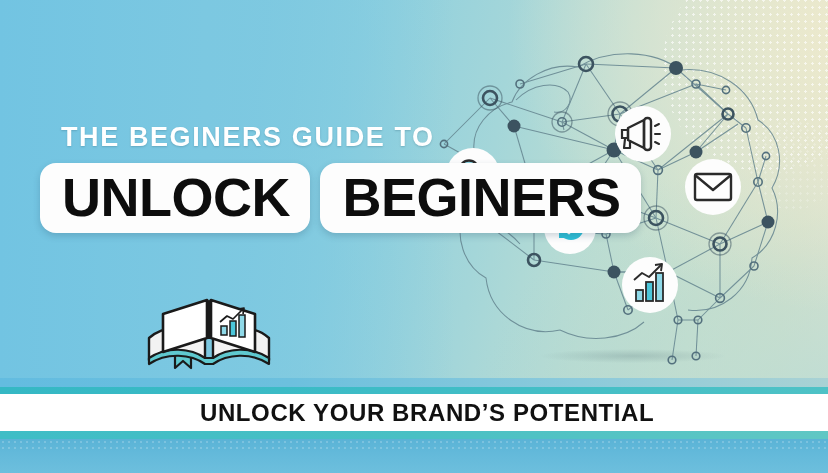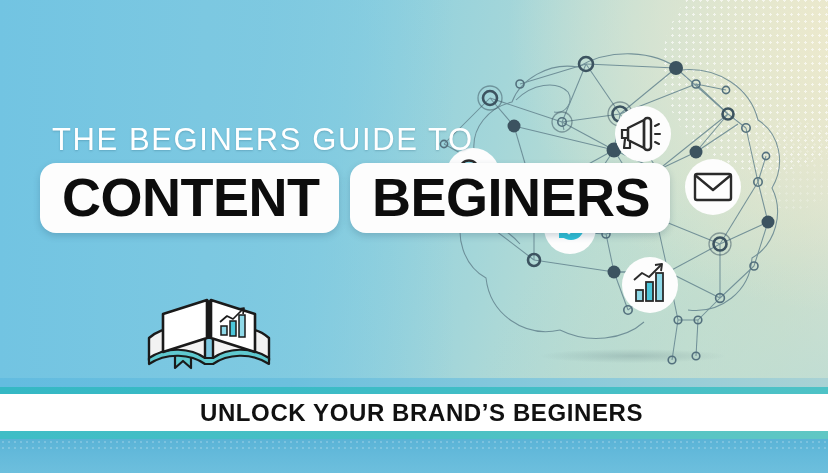--- a/index.html
+++ b/index.html
@@ -37,22 +37,22 @@
   .dot-circle-2 {
     position:absolute; right:-10px; top:120px;
     width:90px; height:90px; border-radius:50%;
     background-image:radial-gradient(rgba(255,255,255,0.5) 1px, transparent 1.1px);
     background-size:7px 7px;
     opacity:0.45;
   }
 
   
   .kicker {
-    position:absolute; left:52px; top:122px;
-    font-size:31px; font-weight:normal;
+    position:absolute; left:61px; top:122px;
+    font-size:27px; font-weight:bold;
     letter-spacing:1.6px;
     color:#ffffff;
     text-shadow:0 1px 2px rgba(40,90,110,0.28);
     white-space:nowrap;
   }
   .title-wrap { position:absolute; left:40px; top:163px; }
   .title-box {
     background:#fdfdfd;
     border-radius:16px;
     box-shadow:0 3px 7px rgba(30,70,95,0.22);
@@ -284,21 +284,21 @@
       <rect x="228" y="251" width="7" height="28" fill="#8fd9e8" stroke="#2b2b2b" stroke-width="1.8"></rect>
       <path d="M206 258 L214 251 L221 255 L233 243" fill="none" stroke="#2b2b2b" stroke-width="1.9" stroke-linejoin="round"></path>
       <path d="M227 243 L234 242 L233 249" fill="none" stroke="#2b2b2b" stroke-width="1.9" stroke-linejoin="round"></path>
     </g>
   </svg>
 
   <div class="kicker">THE BEGINERS GUIDE TO</div>
 
   <div class="title-wrap">
     <div class="title-box">
-      <span class="tx">CONTENT</span>
+      <span class="tx">UNLOCK</span>
     </div>
     <div class="title-box title-box-2">
       <span class="tx">BEGINERS</span>
     </div>
   </div>
 
   <svg class="book-icon" viewBox="0 0 132 96">
 
     <path d="M32 66 L32 92 L40 85 L48 92 L48 66 Z" fill="#5fc9cf" stroke="#1a1a1a" stroke-width="2.2" stroke-linejoin="round"></path>
 
@@ -315,18 +315,18 @@
     <rect x="78" y="50" width="6" height="9" fill="#8fd9e8" stroke="#1a1a1a" stroke-width="1.5"></rect>
     <rect x="87" y="45" width="6" height="15" fill="#4cc6da" stroke="#1a1a1a" stroke-width="1.5"></rect>
     <rect x="96" y="39" width="6" height="22" fill="#8fd9e8" stroke="#1a1a1a" stroke-width="1.5"></rect>
     <path d="M77 46 L84 40 L90 43 L100 33" fill="none" stroke="#1a1a1a" stroke-width="1.7" stroke-linejoin="round"></path>
     <path d="M95 33 L101 32 L100 38" fill="none" stroke="#1a1a1a" stroke-width="1.7" stroke-linejoin="round"></path>
   </svg>
 
   <div class="band-blue-top"></div>
   <div class="band-teal-1"></div>
   <div class="band-white"></div>
-  <div class="banner-text">UNLOCK YOUR BRAND’S BEGINERS</div>
+  <div class="banner-text">UNLOCK YOUR BRAND’S POTENTIAL</div>
   <div class="band-teal-2"></div>
   <div class="band-bottom"></div>
   <div class="band-bottom-hatch"></div>
 
 </div>
 
 </body></html>

